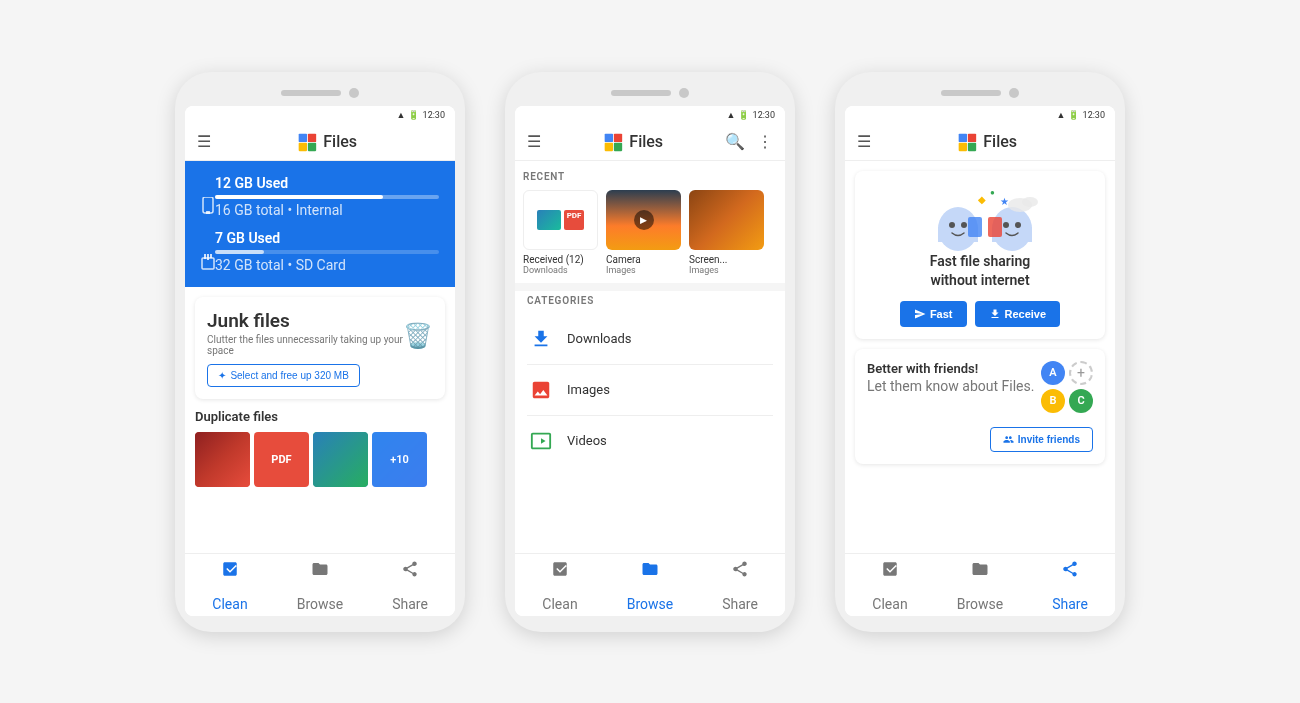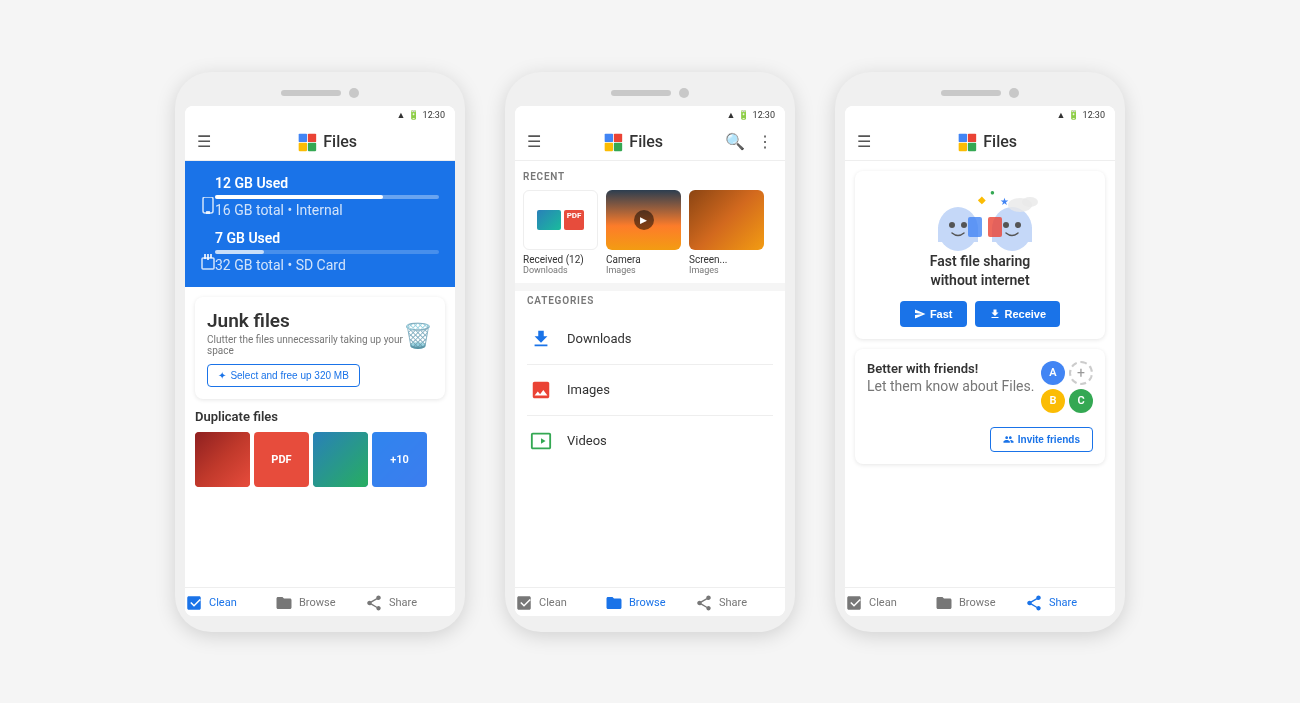--- a/index.html
+++ b/index.html
@@ -121,23 +121,24 @@
     .bottom-nav {
       display: flex;
       background: #fff;
       border-top: 1px solid #eee;
       padding: 6px 0 4px;
     }
 
     .nav-item {
       flex: 1;
       display: flex;
-      align-items: center;
-      gap: 6px;
-      font-size: 11px;
+      flex-direction: column;
+      align-items: center;
+      gap: 18px;
+      font-size: 14px;
       color: #777;
       cursor: pointer;
     }
 
     .nav-item.active {
       color: #1a73e8;
     }
 
     .nav-item svg {
       width: 18px;

